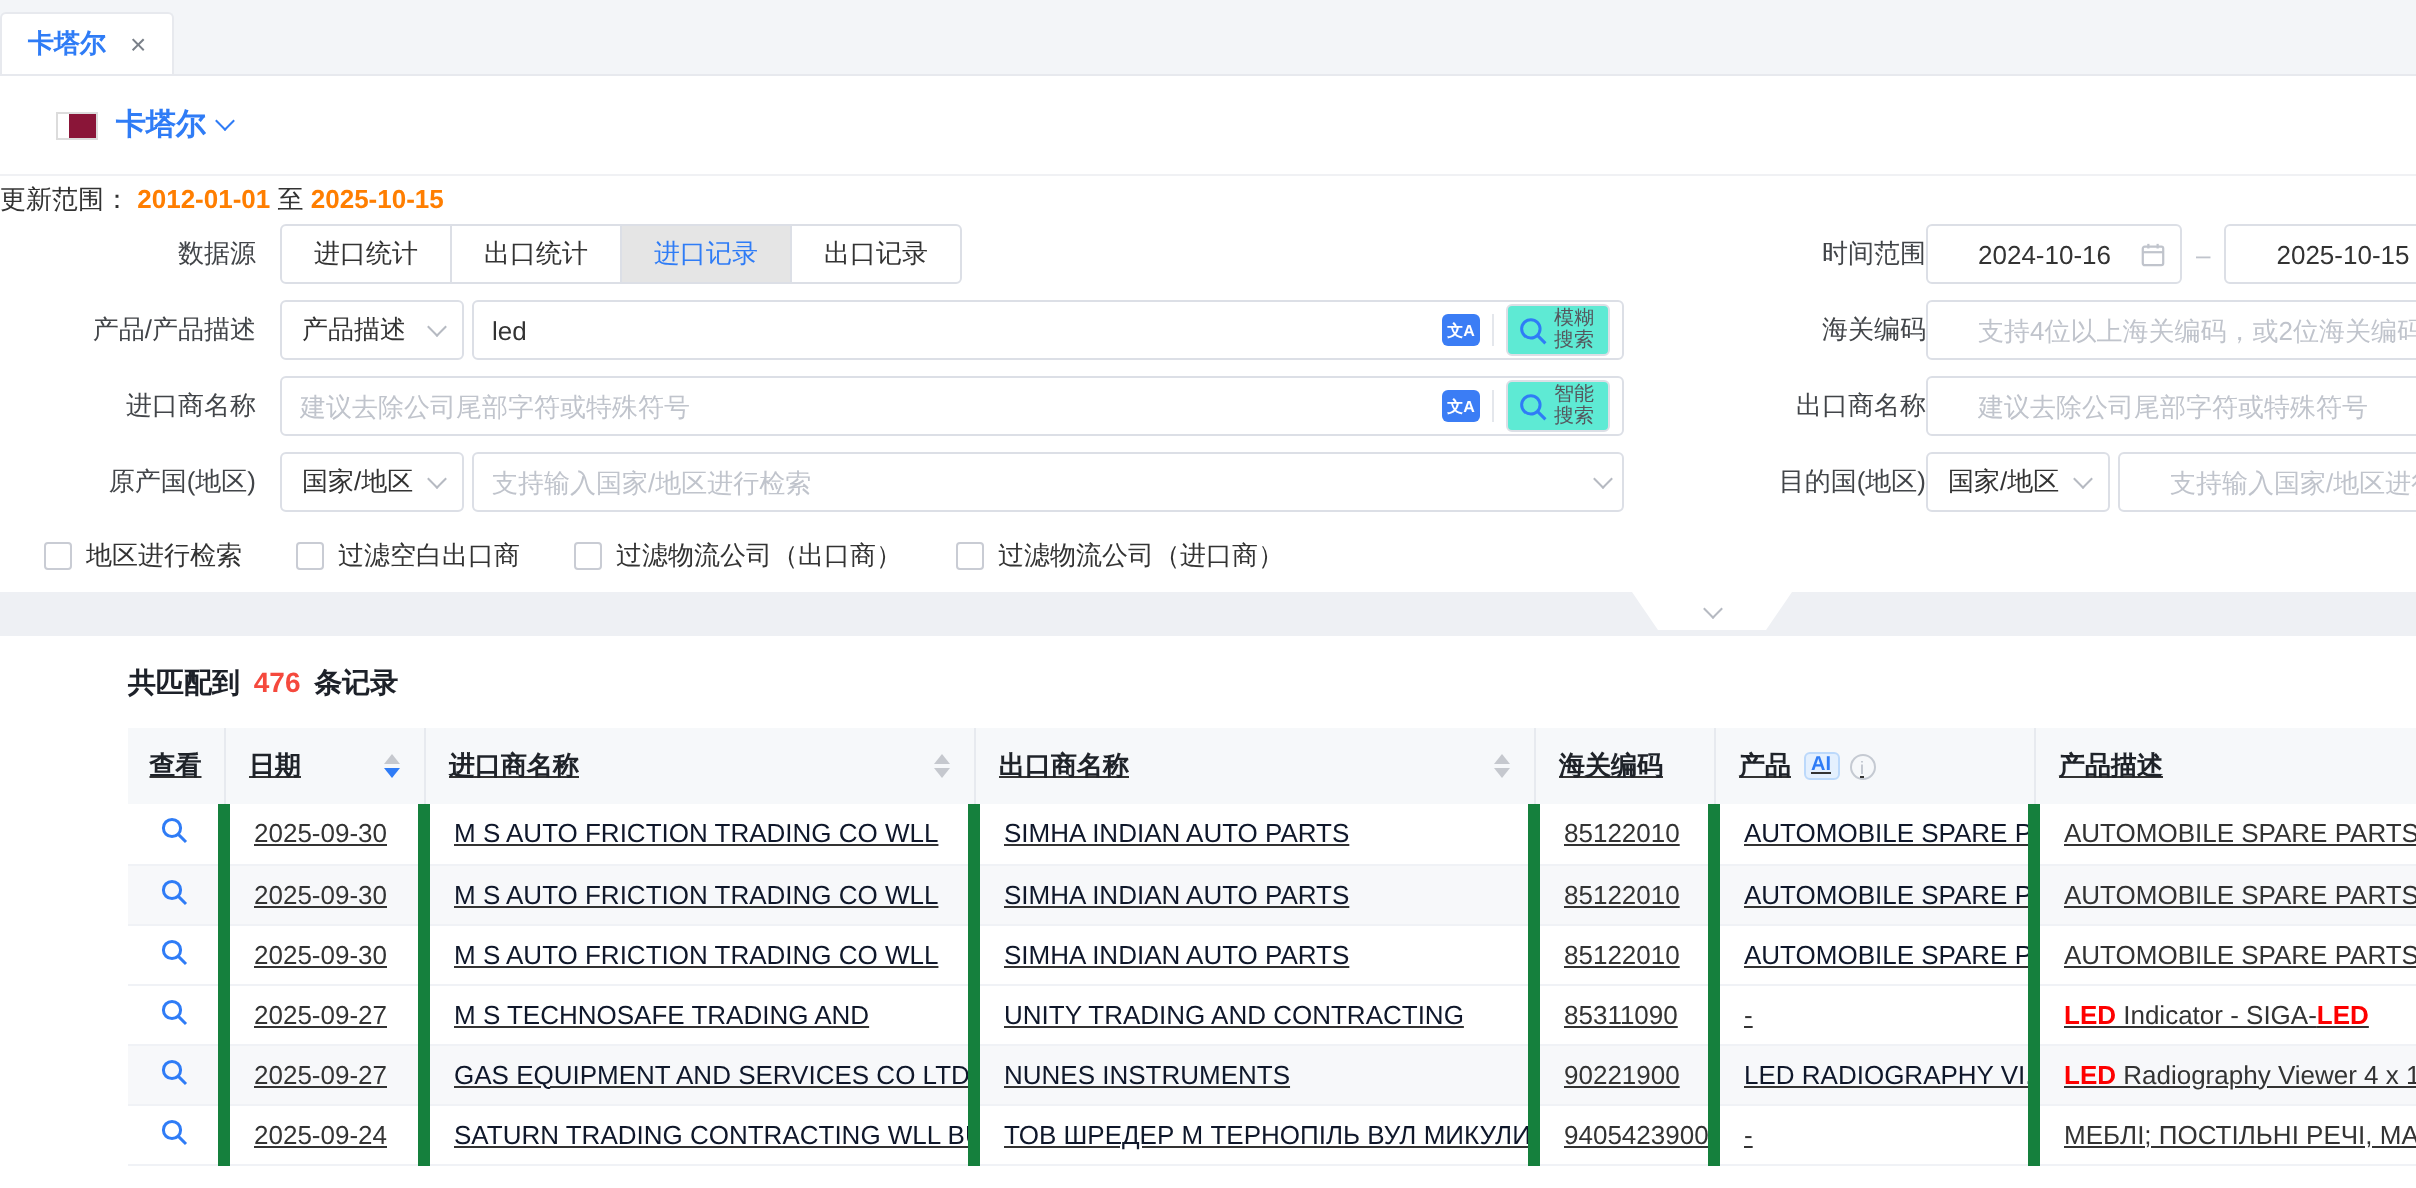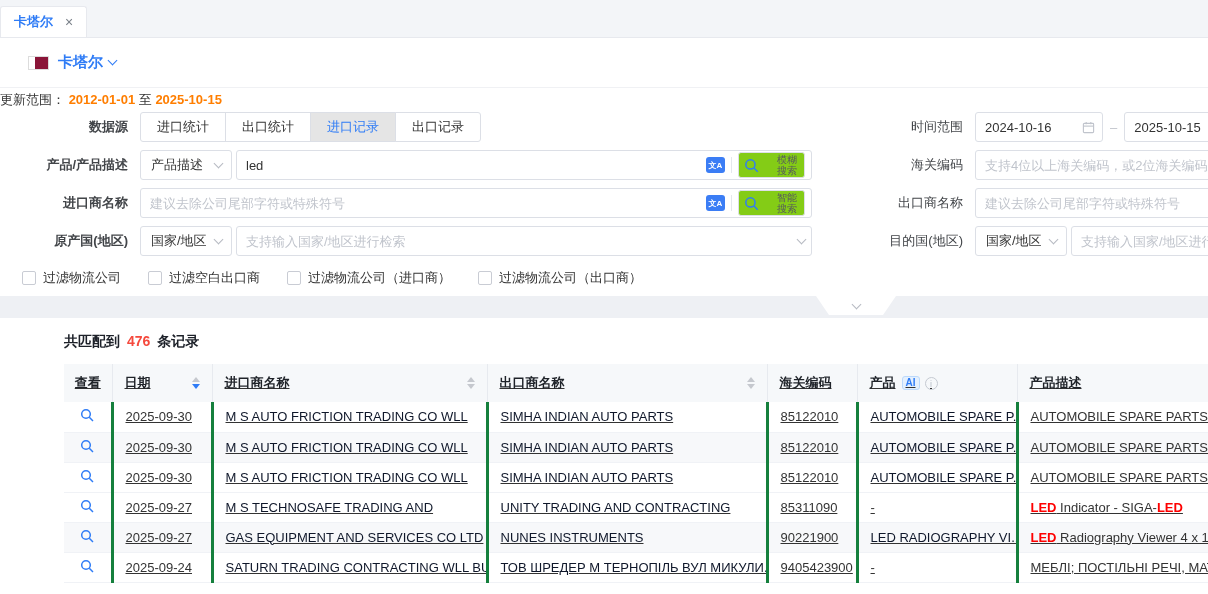--- a/index.html
+++ b/index.html
@@ -24,23 +24,23 @@
   .country { color:#2f7cf6; font-size:15px; font-weight:700; margin:0 6px 0 9px; }
   .chev { display:inline-block; width:7px; height:7px; border-right:1.6px solid currentColor; border-bottom:1.6px solid currentColor; transform:rotate(45deg); }
   .chev.blue { color:#2f7cf6; margin-top:-4px; }
   .chev.gray { color:#b6bac2; margin-top:-3px; }
 
   
   .filter-panel { padding-top:2px; }
   .update-range { text-align:left; padding-right:8px; font-size:13px; line-height:16px; margin:2px 0 4px; color:#333; white-space:nowrap; }
   .update-range b { color:#ff7e00; }
   .frow { display:flex; align-items:center; height:30px; margin-bottom:8px; }
-  .flabel { width:128px; text-align:right; margin-right:12px; color:#424549; flex:none; white-space:nowrap;font-weight:bold; }
+  .flabel { width:128px; text-align:right; margin-right:12px; color:#424549; flex:none; white-space:nowrap; }
   .lfield { width:672px; flex:none; display:flex; }
-  .rlabel { width:151px; text-align:right; margin-right:12px; color:#424549; flex:none; white-space:nowrap; }
+  .rlabel { width:151px; text-align:right; color:#424549; flex:none; white-space:nowrap; }
   .rfield { flex:1; min-width:0; display:flex; align-items:center; }
 
   
   .btn-group { display:flex; }
   .seg { height:30px; padding:0 16px; background:#fff; border:1px solid #dcdfe6; margin-left:-1px;
          display:flex; align-items:center; font-size:13px; color:#333; cursor:pointer; white-space:nowrap; }
   .seg:first-child { margin-left:0; border-radius:3px 0 0 3px; }
   .seg:last-child { border-radius:0 3px 3px 0; }
   .seg.on { background:#e5e5e5; color:#2f7cf6; }
 
@@ -48,24 +48,24 @@
   .sel { height:30px; width:92px; border:1px solid #dcdfe6; border-radius:3px; background:#fff; flex:none;
          display:flex; align-items:center; justify-content:space-between; padding:0 9px 0 10px; margin-right:4px; cursor:pointer; white-space:nowrap; }
   .igroup { flex:1; min-width:0; height:30px; border:1px solid #dcdfe6; border-radius:3px; background:#fff;
             display:flex; align-items:center; padding-right:6px; }
   .igroup input { flex:1; min-width:0; border:none; outline:none; height:26px; padding:0 9px; font-size:13px;
                   font-family:inherit; color:#333; background:transparent; }
   input::placeholder { color:#c0c4cc; }
   .tricon { width:19px; height:16px; background:#3b7df5; border-radius:3px; color:#fff; font-size:8px; font-weight:700;
             display:flex; align-items:center; justify-content:center; flex:none; cursor:pointer; }
   .vdiv { width:1px; height:16px; background:#e4e7ec; margin:0 6px; flex:none; }
-  .srch-btn { height:26px; border:1px solid #dcdfe6; border-radius:3px; display:flex; align-items:center; gap:18px;
-              padding:0 5px; flex:none; cursor:pointer; background:#84cc16; }
+  .srch-btn { height:26px; border:1px solid #dcdfe6; border-radius:3px; display:flex; align-items:center; gap:3px;
+              padding:0 5px; flex:none; cursor:pointer; background:#5eead4; }
   .srch-txt { width:22px; font-size:10px; line-height:11px; color:#55585e; }
-  .plain-ipt { height:30px; border:1px solid #dcdfe6; border-radius:3px; background:#fff; display:flex; align-items:center; }
+  .plain-ipt { height:30px; border:1px solid #dcdfe6; border-radius:3px; background:#fff; display:flex; align-items:center;padding-left:16px; }
   .plain-ipt input { border:none; outline:none; flex:1; min-width:0; height:26px; padding:0 9px; font-size:13px; font-family:inherit; color:#333; background:transparent; }
   .w280 { width:280px; flex:none; }
   .date-ipt { width:128px; flex:none; padding-right:7px; }
   .dash { margin:0 7px; color:#c0c4cc; flex:none; }
 
   
   .cbrow { display:flex; align-items:center; gap:27px; padding-left:22px; margin:12px 0 2px; height:20px; }
   .cb { display:flex; align-items:center; gap:7px; cursor:pointer; white-space:nowrap; }
   .cbbox { width:14px; height:14px; border:1px solid #c9ccd4; border-radius:2px; background:#fff; flex:none; }
 
@@ -88,21 +88,21 @@
   .thin.ctr { justify-content:center; }
   .sorter { margin-left:auto; display:flex; flex-direction:column; align-items:center; padding-left:8px; cursor:pointer; }
   .car { width:0; height:0; border-left:4px solid transparent; border-right:4px solid transparent; display:block; }
   .car.up { border-bottom:5px solid #c5c8ce; margin-bottom:2px; }
   .car.down { border-top:5px solid #c5c8ce; }
   .car.down.act { border-top-color:#2f7cf6; }
   .ai { font-size:10px; font-weight:700; color:#2f7cf6; background:#e4f0fe; border:1px solid #bcd9fb; border-radius:3px;
         padding:1px 3px; margin-left:6px; line-height:1; }
   .info { display:inline-block; width:13px; height:13px; line-height:12px; text-align:center; border:1px solid #c5cad2;
           border-radius:50%; color:#b9bfc9; font-size:9px; margin-left:5px; font-weight:400; }
-  tbody td { height:30px; padding:0 12px; border-bottom:1px solid #f0f2f6; border-right:3px solid #15803d;
+  tbody td { height:30px; padding:0 12px; border-bottom:1px solid #f0f2f6; border-right:6px solid #15803d;
              white-space:nowrap; overflow:hidden; text-overflow:clip; color:#333; }
   tbody td:last-child { border-right:none; }
   tr.shaded td { background:#f7f8fa; }
   td.ctr { text-align:center; }
   .link { color:#0f172a; cursor:pointer; }
   .hl { color:#fe0000; font-weight:700; }
 </style>
 </head>
 <body>
 
@@ -230,33 +230,33 @@
         </div>
         <div class="plain-ipt w280">
           <input placeholder="支持输入国家/地区进行检索" style="">
         </div>
       </div>
     </div>
 
     <div class="cbrow">
       <label class="cb">
         <span class="cbbox"></span>
-        <span>过滤物流公司</span>
+        <span>地区进行检索</span>
       </label>
       <label class="cb">
         <span class="cbbox"></span>
         <span>过滤空白出口商</span>
       </label>
       <label class="cb">
         <span class="cbbox"></span>
-        <span>过滤物流公司（进口商）</span>
+        <span>过滤物流公司（出口商）</span>
       </label>
       <label class="cb">
         <span class="cbbox"></span>
-        <span>过滤物流公司（出口商）</span>
+        <span>过滤物流公司（进口商）</span>
       </label>
     </div>
   </div>
 
   <div class="band">
     <div class="handle">
       <span class="chev gray"></span>
     </div>
   </div>
 

